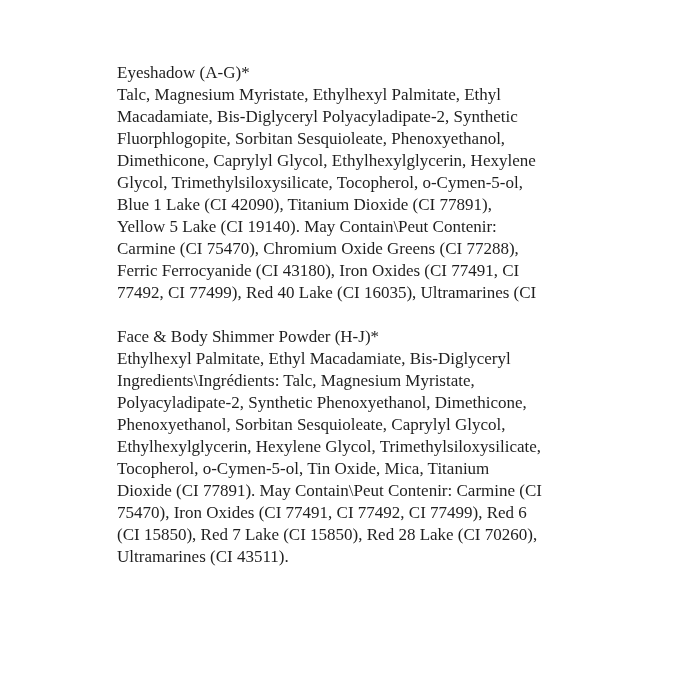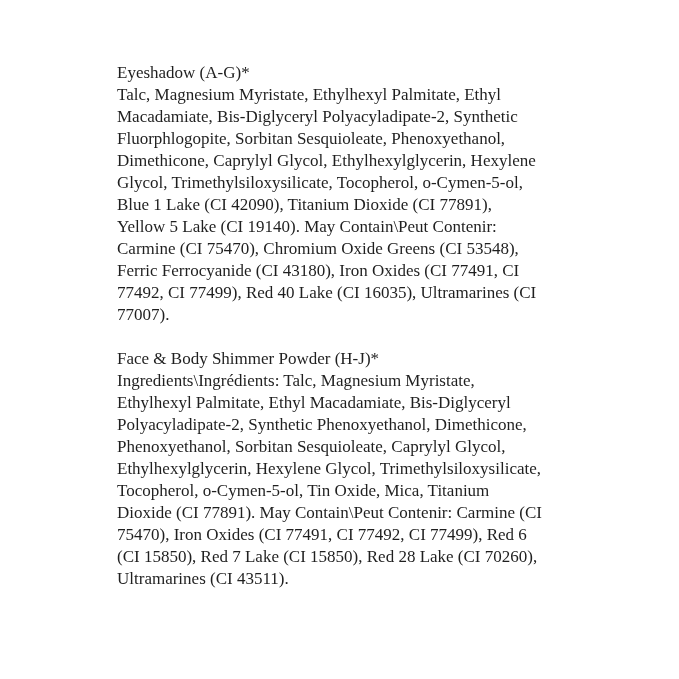--- a/index.html
+++ b/index.html
@@ -39,29 +39,28 @@
   <main class="doc">
       <section class="ingredient-section">
         <div class="line">Eyeshadow (A-G)*</div>
         <div class="line">Talc, Magnesium Myristate, Ethylhexyl Palmitate, Ethyl</div>
         <div class="line">Macadamiate, Bis-Diglyceryl Polyacyladipate-2, Synthetic</div>
         <div class="line">Fluorphlogopite, Sorbitan Sesquioleate, Phenoxyethanol,</div>
         <div class="line">Dimethicone, Caprylyl Glycol, Ethylhexylglycerin, Hexylene</div>
         <div class="line">Glycol, Trimethylsiloxysilicate, Tocopherol, o-Cymen-5-ol,</div>
         <div class="line">Blue 1 Lake (CI 42090), Titanium Dioxide (CI 77891),</div>
         <div class="line">Yellow 5 Lake (CI 19140). May Contain\Peut Contenir:</div>
-        <div class="line">Carmine (CI 75470), Chromium Oxide Greens (CI 53548),</div>
+        <div class="line">Carmine (CI 75470), Chromium Oxide Greens (CI 77288),</div>
         <div class="line">Ferric Ferrocyanide (CI 43180), Iron Oxides (CI 77491, CI</div>
         <div class="line">77492, CI 77499), Red 40 Lake (CI 16035), Ultramarines (CI</div>
-        <div class="line">77007).</div>
       </section>
       <section class="ingredient-section">
         <div class="line">Face &amp; Body Shimmer Powder (H-J)*</div>
+        <div class="line">Ethylhexyl Palmitate, Ethyl Macadamiate, Bis-Diglyceryl</div>
         <div class="line">Ingredients\Ingrédients: Talc, Magnesium Myristate,</div>
-        <div class="line">Ethylhexyl Palmitate, Ethyl Macadamiate, Bis-Diglyceryl</div>
         <div class="line">Polyacyladipate-2, Synthetic Phenoxyethanol, Dimethicone,</div>
         <div class="line">Phenoxyethanol, Sorbitan Sesquioleate, Caprylyl Glycol,</div>
         <div class="line">Ethylhexylglycerin, Hexylene Glycol, Trimethylsiloxysilicate,</div>
         <div class="line">Tocopherol, o-Cymen-5-ol, Tin Oxide, Mica, Titanium</div>
         <div class="line">Dioxide (CI 77891). May Contain\Peut Contenir: Carmine (CI</div>
         <div class="line">75470), Iron Oxides (CI 77491, CI 77492, CI 77499), Red 6</div>
         <div class="line">(CI 15850), Red 7 Lake (CI 15850), Red 28 Lake (CI 70260),</div>
         <div class="line">Ultramarines (CI 43511).</div>
       </section>
     </main>

